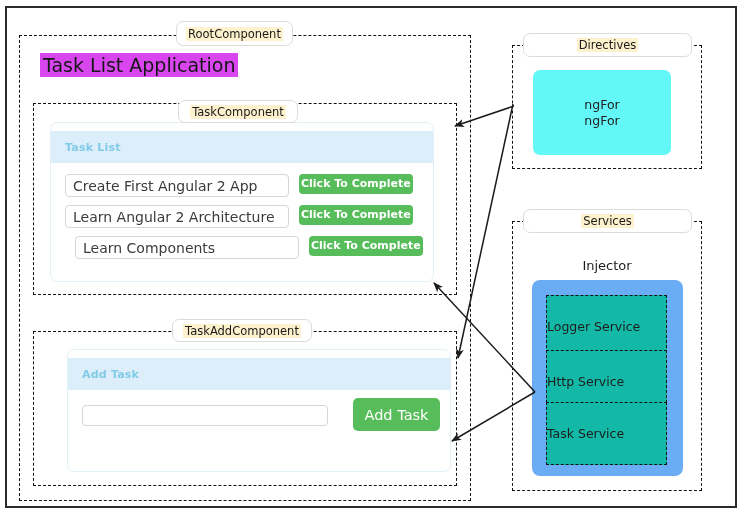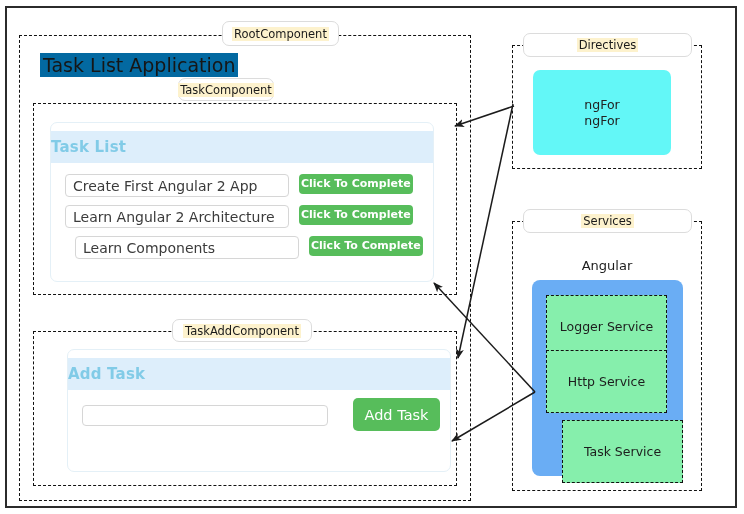--- a/index.html
+++ b/index.html
@@ -58,21 +58,21 @@
   }
 
   
   #app-title {
     position: absolute;
     left: 40px;
     top: 53px;
     font-size: 19px;
     line-height: 24px;
     color: #161616;
-    background: #0369a1;
+    background: #d946ef;
     padding: 0 3px;
     white-space: nowrap;
     z-index: 5;
   }
 
   
   .card {
     position: absolute;
     background: #ffffff;
     border: 1px solid #e4f0f7;
@@ -85,24 +85,25 @@
     left: 0;
     top: 8px;
     right: 0;
     height: 32px;
     background: #ddeefb;
     display: flex;
     align-items: center;
     box-sizing: border-box;
   }
   .card-header span {
-    font-size: 15px;
+    font-size: 11px;
     font-weight: bold;
     color: #81cbe7;
     letter-spacing: .2px;
+    padding-left: 14px;
   }
 
   
   .task-row {
     position: absolute;
     left: 14px;
     right: 10px;
     height: 23px;
   }
   .task-input {
@@ -210,26 +211,26 @@
     height: 196px;
     background: #6aadf4;
     border-radius: 8px;
     box-sizing: border-box;
   }
   .service-box {
     position: absolute;
     left: 14px;
     width: 121px;
     height: 63px;
-    background: #86efac;
+    background: #14b8a6;
     border: 1.5px dashed #111111;
     box-sizing: border-box;
     display: flex;
     align-items: center;
-    justify-content: center;
+    justify-content: flex-start;
   }
   .service-box span {
     font-size: 12.5px;
     color: #1d1d1d;
     white-space: nowrap;
   }
 
   
   #arrows {
     position: absolute;
@@ -242,28 +243,28 @@
   }
 </style>
 </head>
 <body>
 
 <div id="canvas">
 
   <div id="outer-frame"></div>
 
   <div class="dashed-box" style="left:19px; top:35px; width:452px; height:466px;"></div>
-  <div class="group-label" style="left:176px; top:21px; width:117px; height:25px;margin-left:46px;">
+  <div class="group-label" style="left:176px; top:21px; width:117px; height:25px;">
     <span>RootComponent</span>
   </div>
 
   <div id="app-title">Task List Application</div>
 
   <div class="dashed-box" style="left:33px; top:103px; width:424px; height:192px;"></div>
-  <div class="group-label" style="left:178px; top:78px; width:96px; height:23px;align-items:center;">
+  <div class="group-label" style="left:178px; top:100px; width:120px; height:23px;align-items:center;">
     <span>TaskComponent</span>
   </div>
 
   <div class="card" style="left:50px; top:122px; width:384px; height:160px;">
     <div class="card-header">
       <span>Task List</span>
     </div>
 
     <div class="task-row" style="top:51px;">
       <input class="task-input" type="text" readonly="" value="Create First Angular 2 App" style="">
@@ -301,30 +302,30 @@
   <div id="directives-box">
     <div>ngFor</div>
     <div>ngFor</div>
   </div>
 
   <div class="dashed-box" style="left:512px; top:221px; width:190px; height:270px;"></div>
   <div class="group-label" style="left:523px; top:209px; width:169px; height:24px;justify-content:center;">
     <span>Services</span>
   </div>
 
-  <div id="injector-label">Angular</div>
+  <div id="injector-label">Injector</div>
 
   <div id="injector-box">
     <div class="service-box" style="top:15px;">
       <span>Logger Service</span>
     </div>
     <div class="service-box" style="top:70px;">
       <span>Http Service</span>
     </div>
-    <div class="service-box" style="top:140px;margin-left:16px;">
+    <div class="service-box" style="top:122px;">
       <span>Task Service</span>
     </div>
   </div>
 
   <svg id="arrows" viewBox="0 0 744 514" xmlns="http://www.w3.org/2000/svg">
     <defs>
       <marker id="ah" markerWidth="11" markerHeight="11" refX="9" refY="4" orient="auto" markerUnits="userSpaceOnUse">
         <path d="M0,0 L10,4 L0,8 L2.6,4 Z" fill="#1b1b1b"></path>
       </marker>
     </defs>

